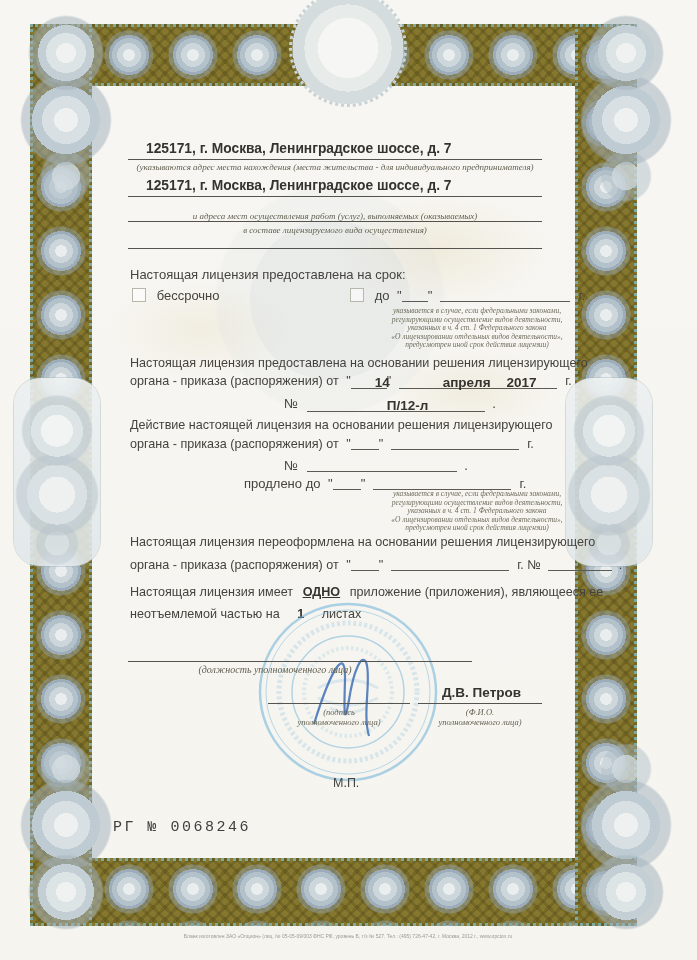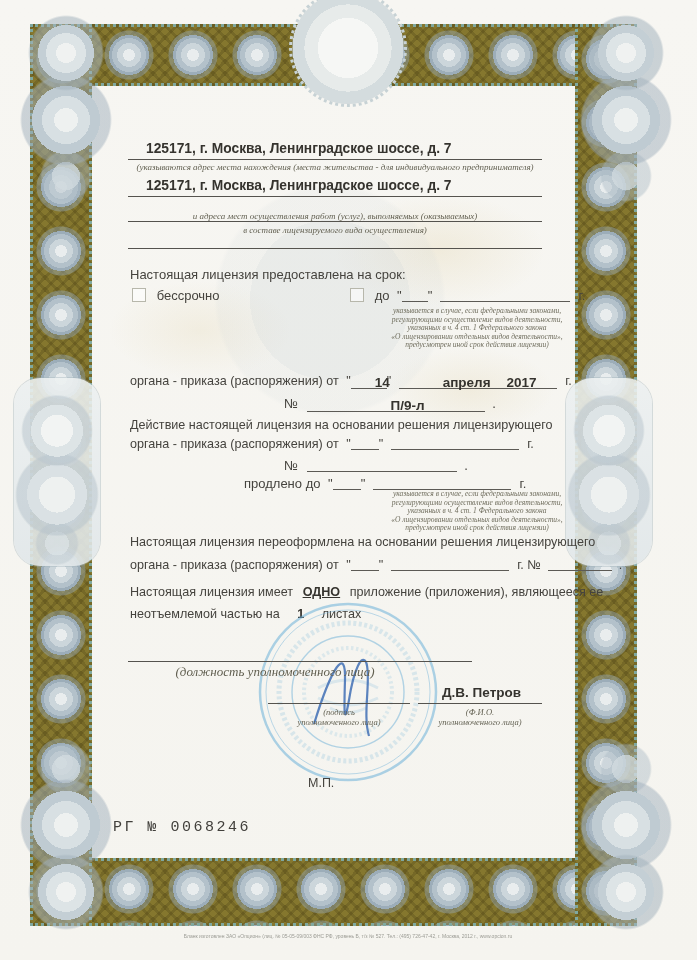--- a/index.html
+++ b/index.html
@@ -97,29 +97,30 @@
   </div>
 
   <div class="abs" style="left:368px;top:307px;width:218px;">
     <div class="note">указывается в случае, если федеральными законами,</div>
     <div class="note">регулирующими осуществление видов деятельности,</div>
     <div class="note">указанных в ч. 4 ст. 1 Федерального закона</div>
     <div class="note">«О лицензировании отдельных видов деятельности»,</div>
     <div class="note">предусмотрен иной срок действия лицензии)</div>
   </div>
 
+  <div class="t abs" style="left:130px;top:356px;font-size:12.6px;">Настоящая лицензия предоставлена на основании решения лицензирующего</div>
   <div class="t abs" style="left:130px;top:374px;font-size:12.6px;">
     <span>органа - приказа (распоряжения) от</span>
     <span style="margin-left:4px;">"</span><span class="bl" style="width:36px;"><span class="fill">14</span></span><span>"</span>
     <span class="bl" style="width:158px;margin-left:4px;"><span class="fill">апреля</span><span class="fill" style="margin-left:16px;">2017</span></span>
     <span style="margin-left:5px;">г.</span>
   </div>
   <div class="t abs" style="left:284px;top:396px;">
     <span>№</span>
-    <span class="bl" style="width:178px;margin-left:5px;"><span class="fill">П/9-л</span></span>
+    <span class="bl" style="width:178px;margin-left:5px;"><span class="fill">П/12-л</span></span>
     <span style="margin-left:4px;">.</span>
   </div>
 
   <div class="t abs" style="left:130px;top:418px;font-size:12.6px;">Действие настоящей лицензия на основании решения лицензирующего</div>
   <div class="t abs" style="left:130px;top:436px;font-size:12.6px;">
     <span>органа - приказа (распоряжения) от</span>
     <span style="margin-left:4px;">"</span><span class="bl" style="width:28px;"></span><span>"</span>
     <span class="bl" style="width:128px;margin-left:4px;"></span>
     <span style="margin-left:5px;">г.</span>
   </div>
@@ -169,33 +170,33 @@
       <circle cx="96" cy="96" r="82" stroke-width="1" opacity="0.45"></circle>
       <circle cx="96" cy="96" r="56" stroke-width="1.4" opacity="0.5"></circle>
       <circle cx="96" cy="96" r="69" stroke-width="5" opacity="0.22" stroke-dasharray="3 2.5"></circle>
       <circle cx="96" cy="96" r="44" stroke-width="4" opacity="0.18" stroke-dasharray="2.5 2.5"></circle>
       <path d="M66,92 q30,-16 60,0 M66,102 q30,14 60,0 M78,112 q18,9 36,0" stroke-width="3" opacity="0.2"></path>
     </g>
     <path d="M62,128 C80,70 94,50 93,84 C92,116 92,132 97,104 C102,72 110,58 114,66 C120,80 110,118 117,140" stroke="#3f6fb5" stroke-width="2.2" fill="none" opacity="0.85"></path>
   </svg>
 
   <div class="u abs" style="left:128px;top:661px;width:344px;"></div>
-  <div class="cap abs" style="left:140px;top:664px;width:270px;font-size:13px;">(должность уполномоченного  лица)</div>
+  <div class="cap abs" style="left:140px;top:664px;width:270px;font-size:10px;">(должность уполномоченного  лица)</div>
 
   <div class="u abs" style="left:268px;top:703px;width:142px;"></div>
   <div class="u abs" style="left:418px;top:703px;width:124px;"></div>
   <div class="t abs b" style="left:442px;top:685px;font-size:13.5px;">Д.В. Петров</div>
 
   <div class="abs" style="left:268px;top:707px;width:142px;">
     <div class="cap" style="font-size:8.5px;">(подпись</div>
     <div class="cap" style="font-size:8.5px;">уполномоченного  лица)</div>
   </div>
   <div class="abs" style="left:418px;top:707px;width:124px;">
     <div class="cap" style="font-size:8.5px;">(Ф.И.О.</div>
     <div class="cap" style="font-size:8.5px;">уполномоченного  лица)</div>
   </div>
 
-  <div class="t abs" style="left:308px;top:776px;font-size:12.5px;">М.П.</div>
+  <div class="t abs" style="left:333px;top:776px;font-size:12.5px;">М.П.</div>
 
   <div class="abs" style="left:113px;top:819px;font-family:'Liberation Mono','DejaVu Sans Mono',monospace;font-size:15px;letter-spacing:2.5px;color:#413f3b;">РГ № 0068246</div>
   <div class="abs" style="left:108px;top:933px;width:480px;text-align:center;font-size:5px;color:#9b9b94;font-family:'Liberation Sans',sans-serif;white-space:nowrap;">Бланк изготовлен ЗАО «Опцион» (лиц. № 05-05-09/003 ФНС РФ, уровень Б, т/з № 527.  Тел.: (495) 726-47-42,  г. Москва, 2012 г.,  www.opcion.ru</div>
 
 </div>
 
 </body></html>

